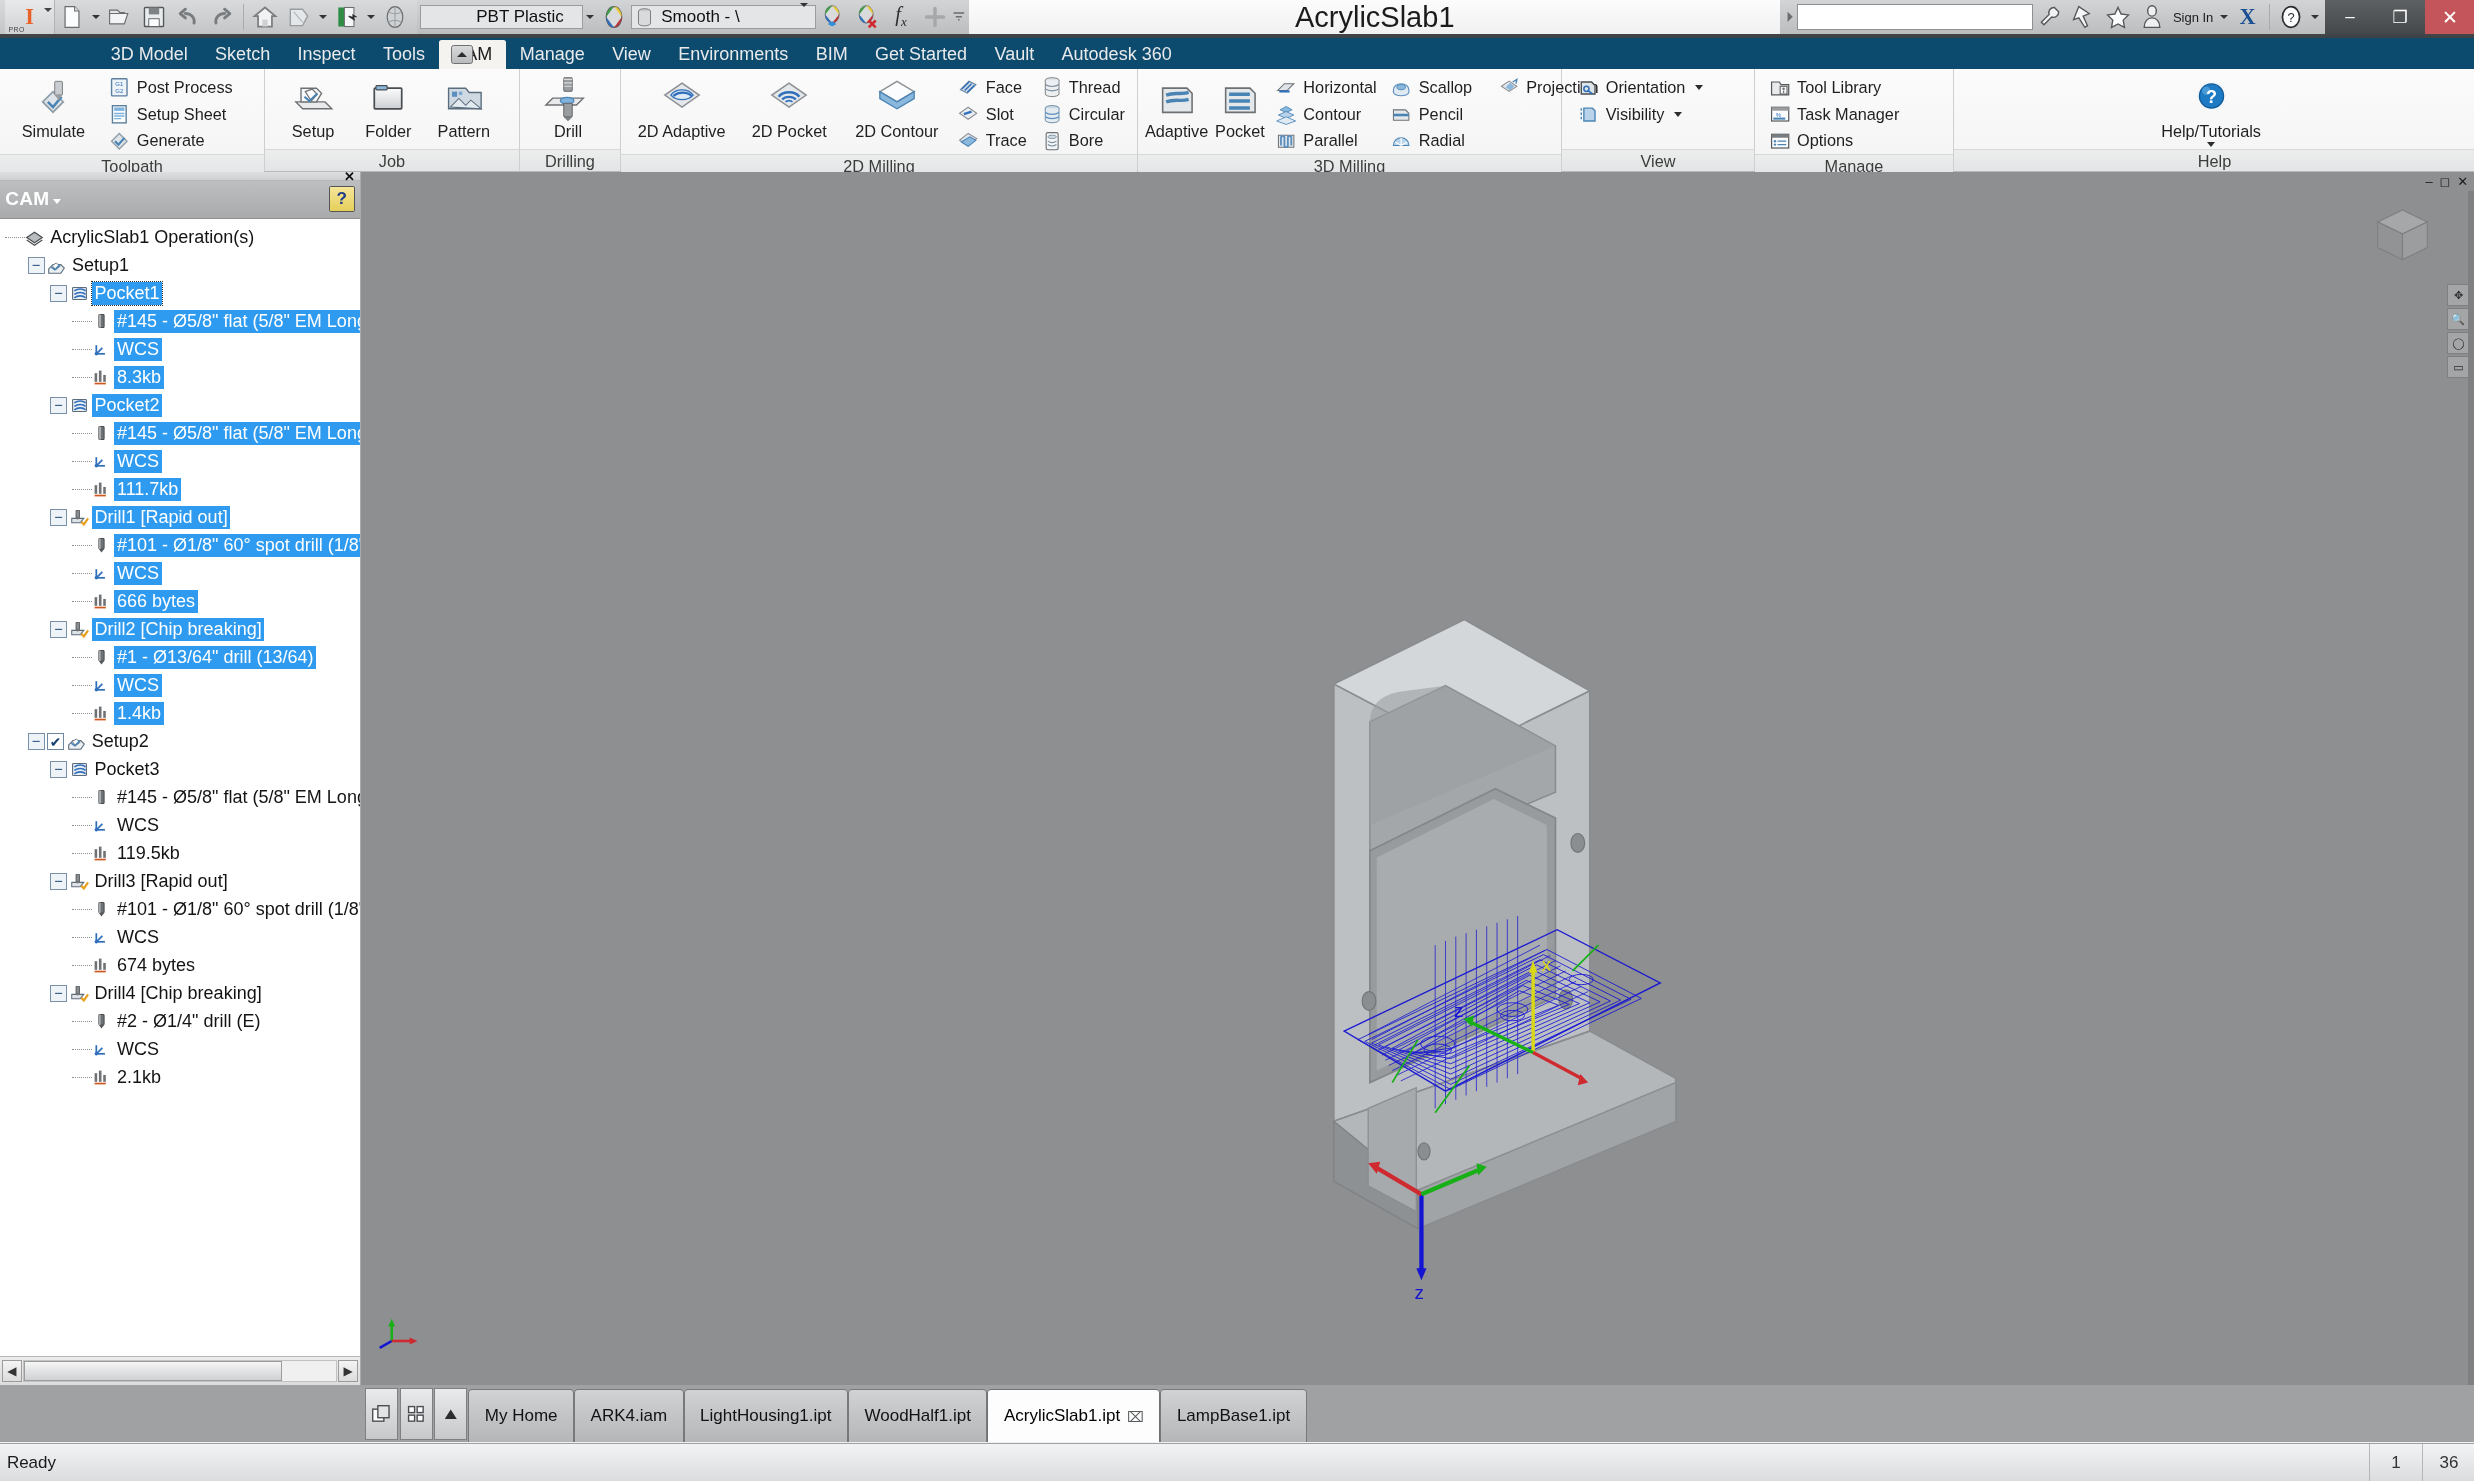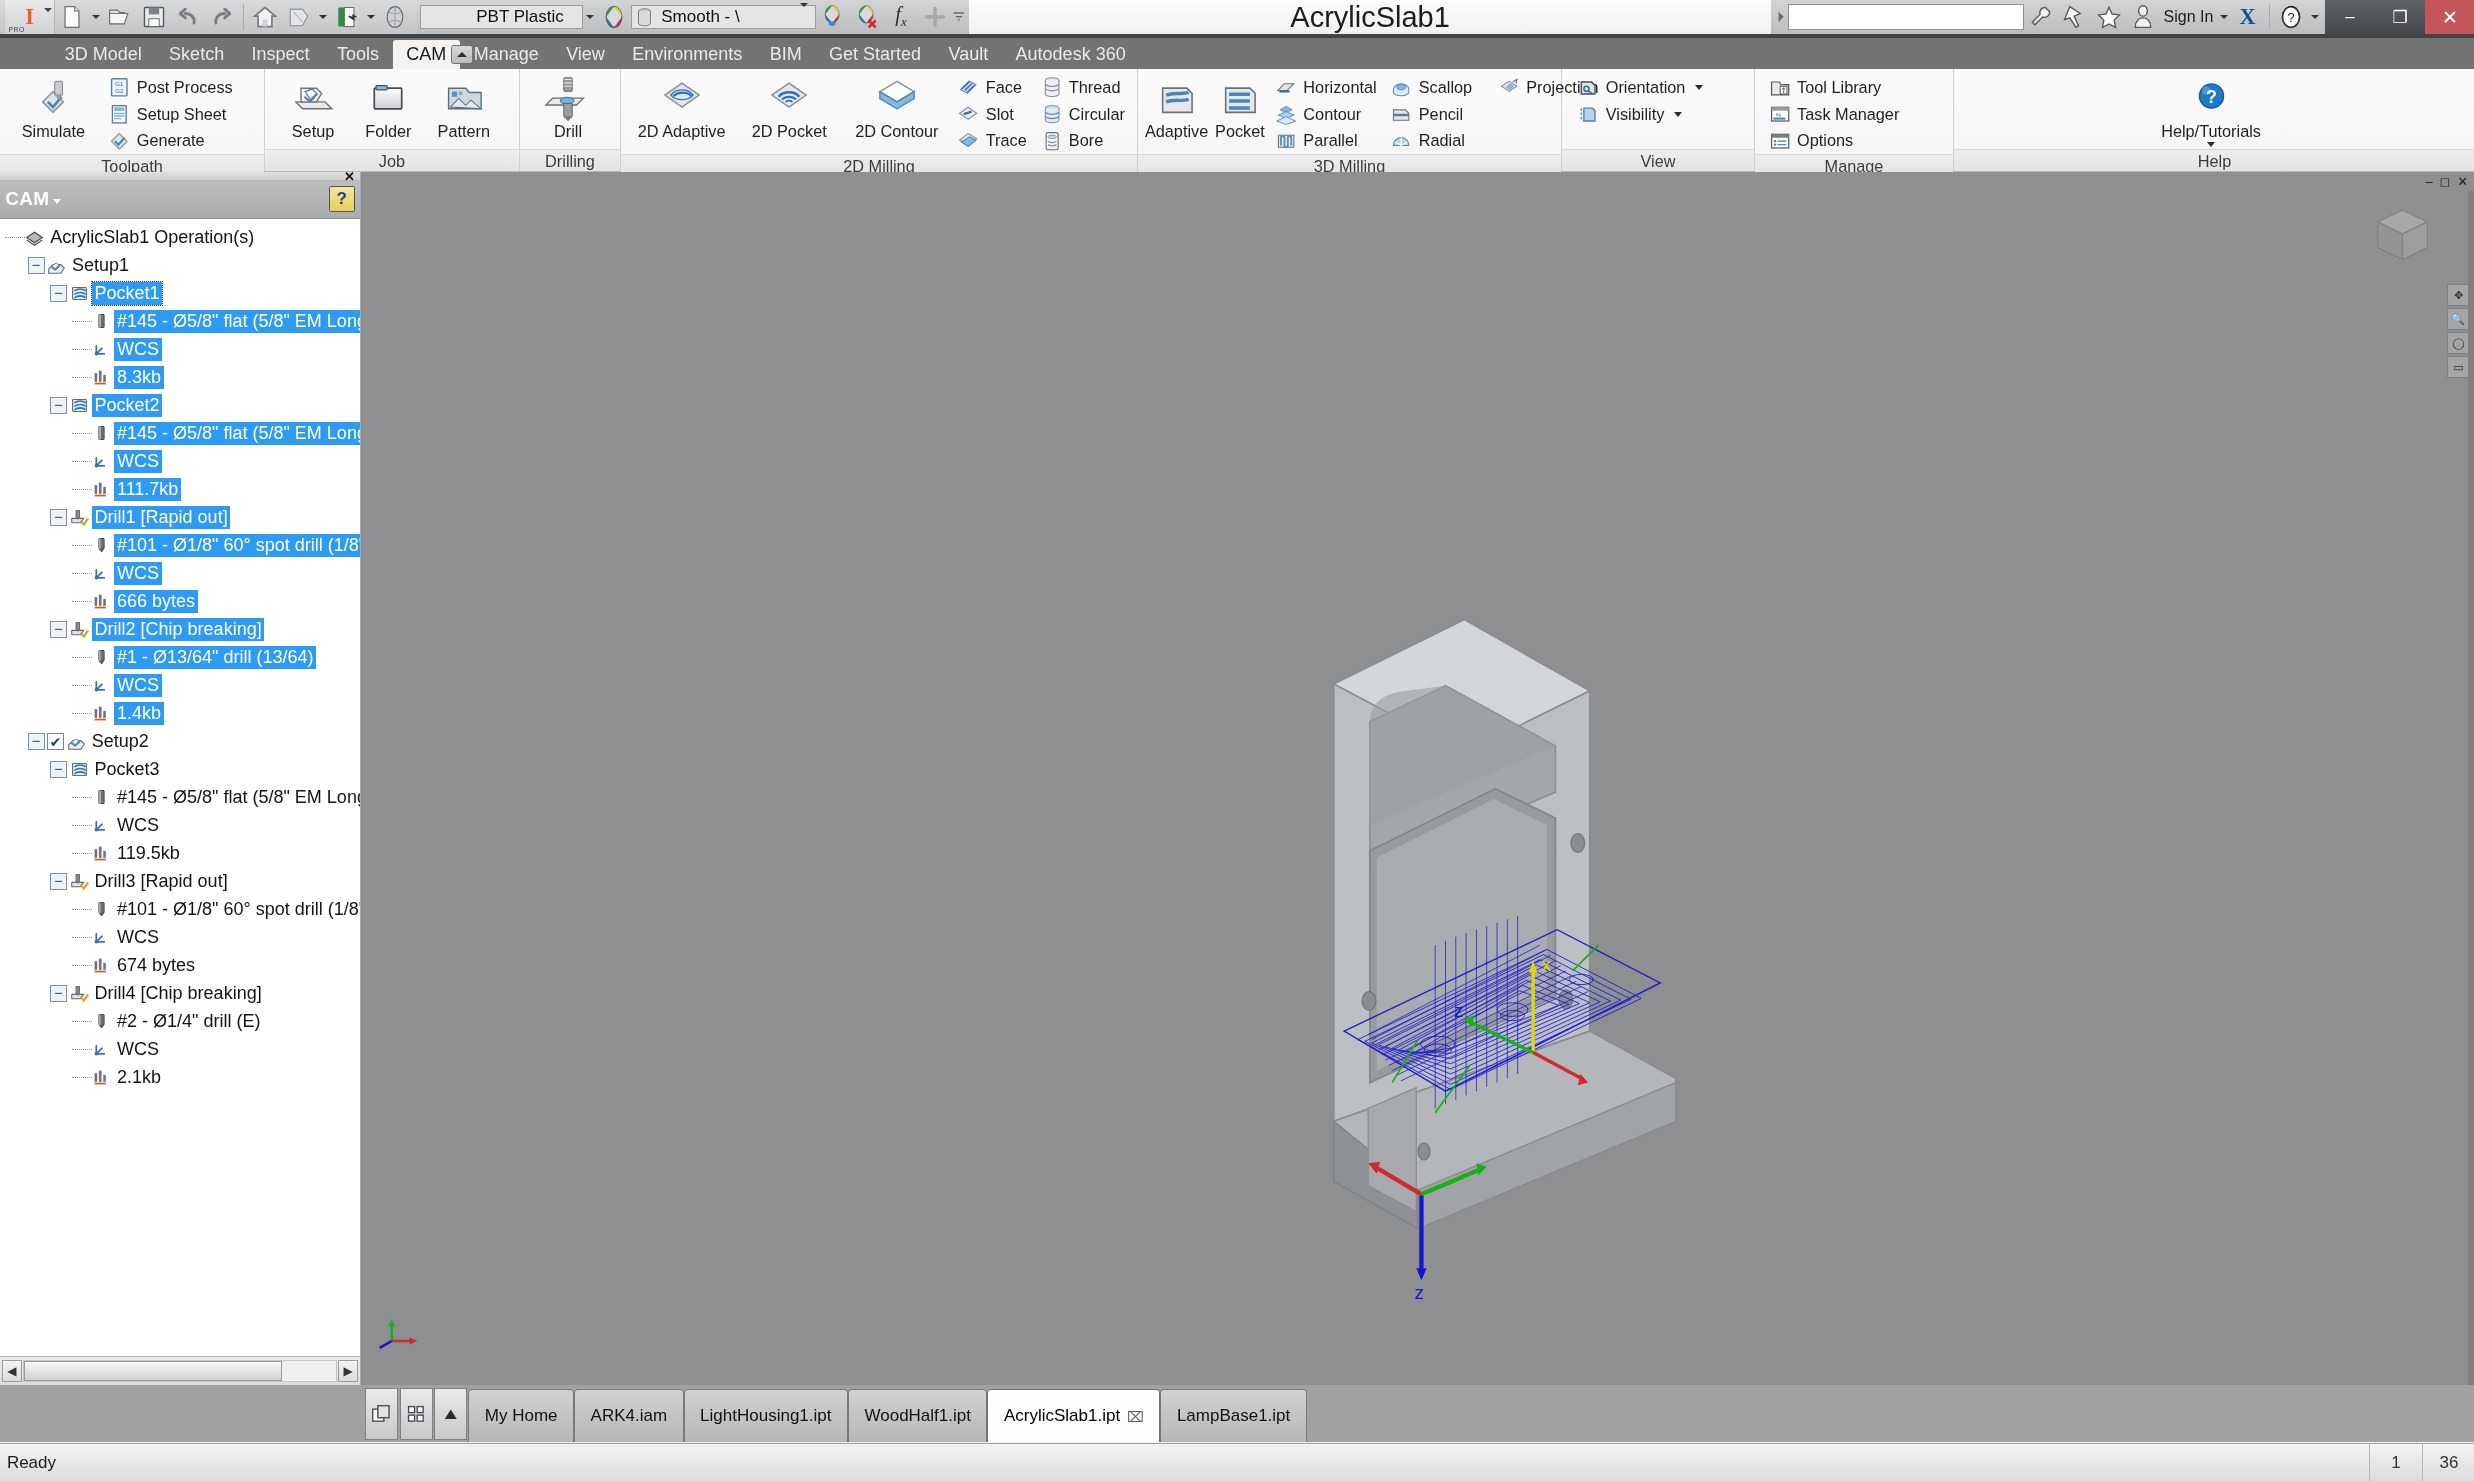--- a/index.html
+++ b/index.html
@@ -78,36 +78,36 @@
 
   .qat-right {
     display: flex; align-items: center;
     background: linear-gradient(to bottom, #d2d4d6 0%, #bbbdbf 100%);
     height: 34px; padding: 0 3.4px; z-index: 3;
   }
   .searchbox {
     width: 236px; height: 26px;
     background: #fff; border: 0.9px solid #8e9092;
   }
-  .signin { font-size: 16px; color: #1b1b1b; padding: 0 3.4px; white-space: nowrap; text-align: center; }
+  .signin { font-size: 13px; color: #1b1b1b; padding: 0 3.4px; white-space: nowrap; text-align: center; }
   .win-ctrls { display: flex; align-items: stretch; height: 34px; z-index: 4; }
   .win-btn {
     width: 50px;
     display: flex; align-items: center; justify-content: center;
     color: #fff; font-size: 17px;
     background: linear-gradient(to bottom, #5e6164, #45484b);
   }
   .win-btn.close { background: #c4555a; font-size: 19px; }
 
   
   .ribbon-tabs {
     height: 31px; width: 100%;
-    background: #737373;
+    background: #0c4a6e;
     display: flex; align-items: flex-end;
-    padding-left: 51px;
+    padding-left: 97px;
     position: relative;
   }
   .rtab {
     font-size: 18px; color: #e9eaeb;
     padding: 3.4px 13.7px 4.3px 13.7px;
     cursor: default; white-space: nowrap;
   }
   .rtab.active {
     background: #f5f3f0; color: #1b1b1b;
     border-radius: 2.6px 2.6px 0 0;

